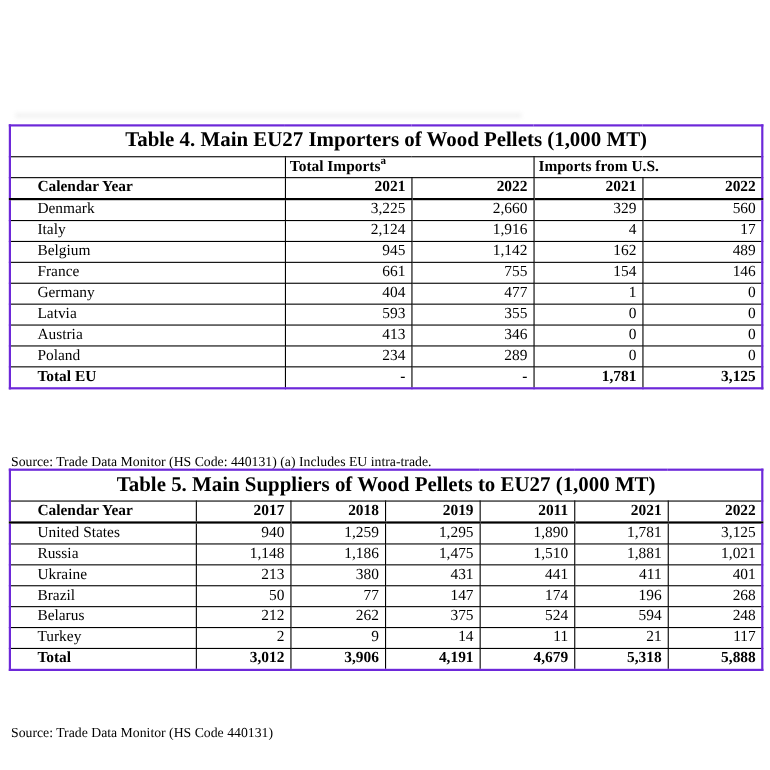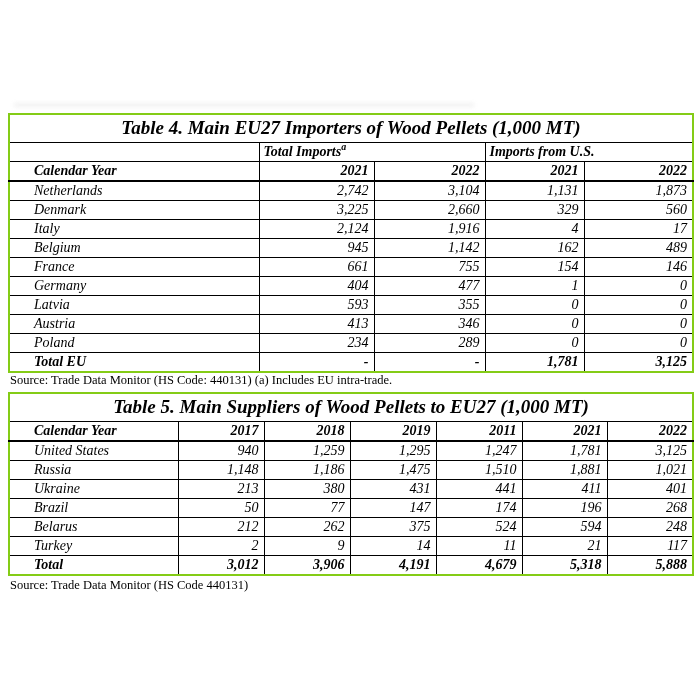--- a/index.html
+++ b/index.html
@@ -9,47 +9,47 @@
   }
   .page { position:relative; width:700px; height:700px; background:#fff; overflow:hidden; }
 
   .artifact {
     position:absolute; left:14px; top:103px; width:460px; height:4px;
     background:#9a9a9a; opacity:0.14; filter:blur(2px);
   }
 
   .tbl-wrap { position:absolute; left:8px; }
   #t4-wrap { top:113px; }
-  #t5-wrap { top:392px; }
+  #t5-wrap { top:426px; }
 
   table {
     border-collapse:collapse; table-layout:fixed;
-    width:684px; border:2px solid #84cc16;font-style:italic;
+    width:684px; border:2px solid #6d28d9;
   }
   td {
     border:1px solid #000; height:18px; font-size:14px;
     padding:0 5px 0 4px; overflow:hidden; white-space:nowrap;
     vertical-align:middle;
   }
   .title-row td {
     text-align:center; font-weight:bold; font-size:19px;
     height:24px; padding:1px 0 2px 0;
   }
   .group-row td { text-align:left; font-weight:bold; }
   .year-row td { font-weight:bold; border-bottom:2px solid #000; }
   td.num { text-align:right; }
   td.lbl { text-align:left;padding-left:24px; }
   .total-row td { font-weight:bold; }
   sup { font-size:10px; line-height:0; }
 
   .source {
-    position:absolute; left:10px; font-size:12.5px; white-space:nowrap;
+    position:absolute; left:10px; font-size:12.5px; white-space:nowrap;margin-top:40px;
   }
   #src4 { top:373px; }
-  #src5 { top:578px; }
+  #src5 { top:619px; }
 </style>
 </head>
 <body>
 
 <div class="page">
 
   <div class="artifact"></div>
 
   <div class="tbl-wrap" id="t4-wrap">
     <table>
@@ -71,27 +71,20 @@
         </tr>
         <tr class="year-row">
           <td class="lbl">Calendar Year</td>
           <td class="num">2021</td>
           <td class="num">2022</td>
           <td class="num">2021</td>
           <td class="num">2022</td>
         </tr>
 
         <tr>
-          <td class="lbl">Netherlands</td>
-          <td class="num">2,742</td>
-          <td class="num">3,104</td>
-          <td class="num">1,131</td>
-          <td class="num">1,873</td>
-        </tr>
-        <tr>
           <td class="lbl">Denmark</td>
           <td class="num">3,225</td>
           <td class="num">2,660</td>
           <td class="num">329</td>
           <td class="num">560</td>
         </tr>
         <tr>
           <td class="lbl">Italy</td>
           <td class="num">2,124</td>
           <td class="num">1,916</td>
@@ -175,21 +168,21 @@
           <td class="num">2011</td>
           <td class="num">2021</td>
           <td class="num">2022</td>
         </tr>
 
         <tr>
           <td class="lbl">United States</td>
           <td class="num">940</td>
           <td class="num">1,259</td>
           <td class="num">1,295</td>
-          <td class="num">1,247</td>
+          <td class="num">1,890</td>
           <td class="num">1,781</td>
           <td class="num">3,125</td>
         </tr>
         <tr>
           <td class="lbl">Russia</td>
           <td class="num">1,148</td>
           <td class="num">1,186</td>
           <td class="num">1,475</td>
           <td class="num">1,510</td>
           <td class="num">1,881</td>

